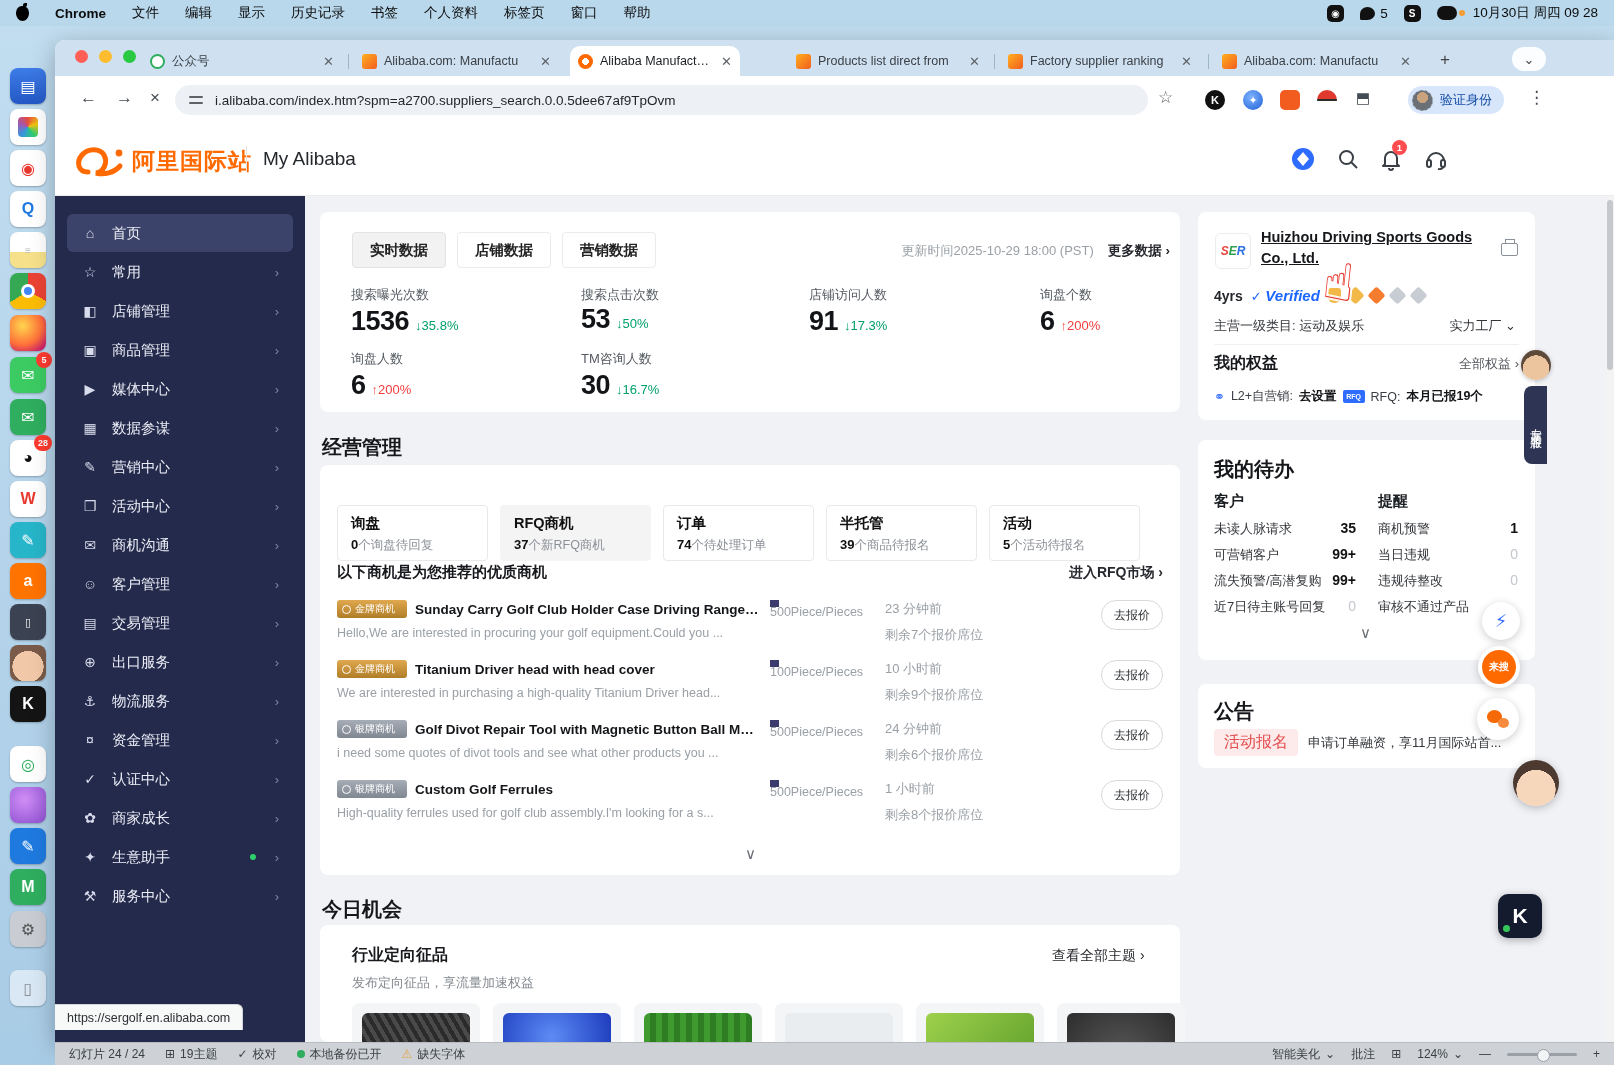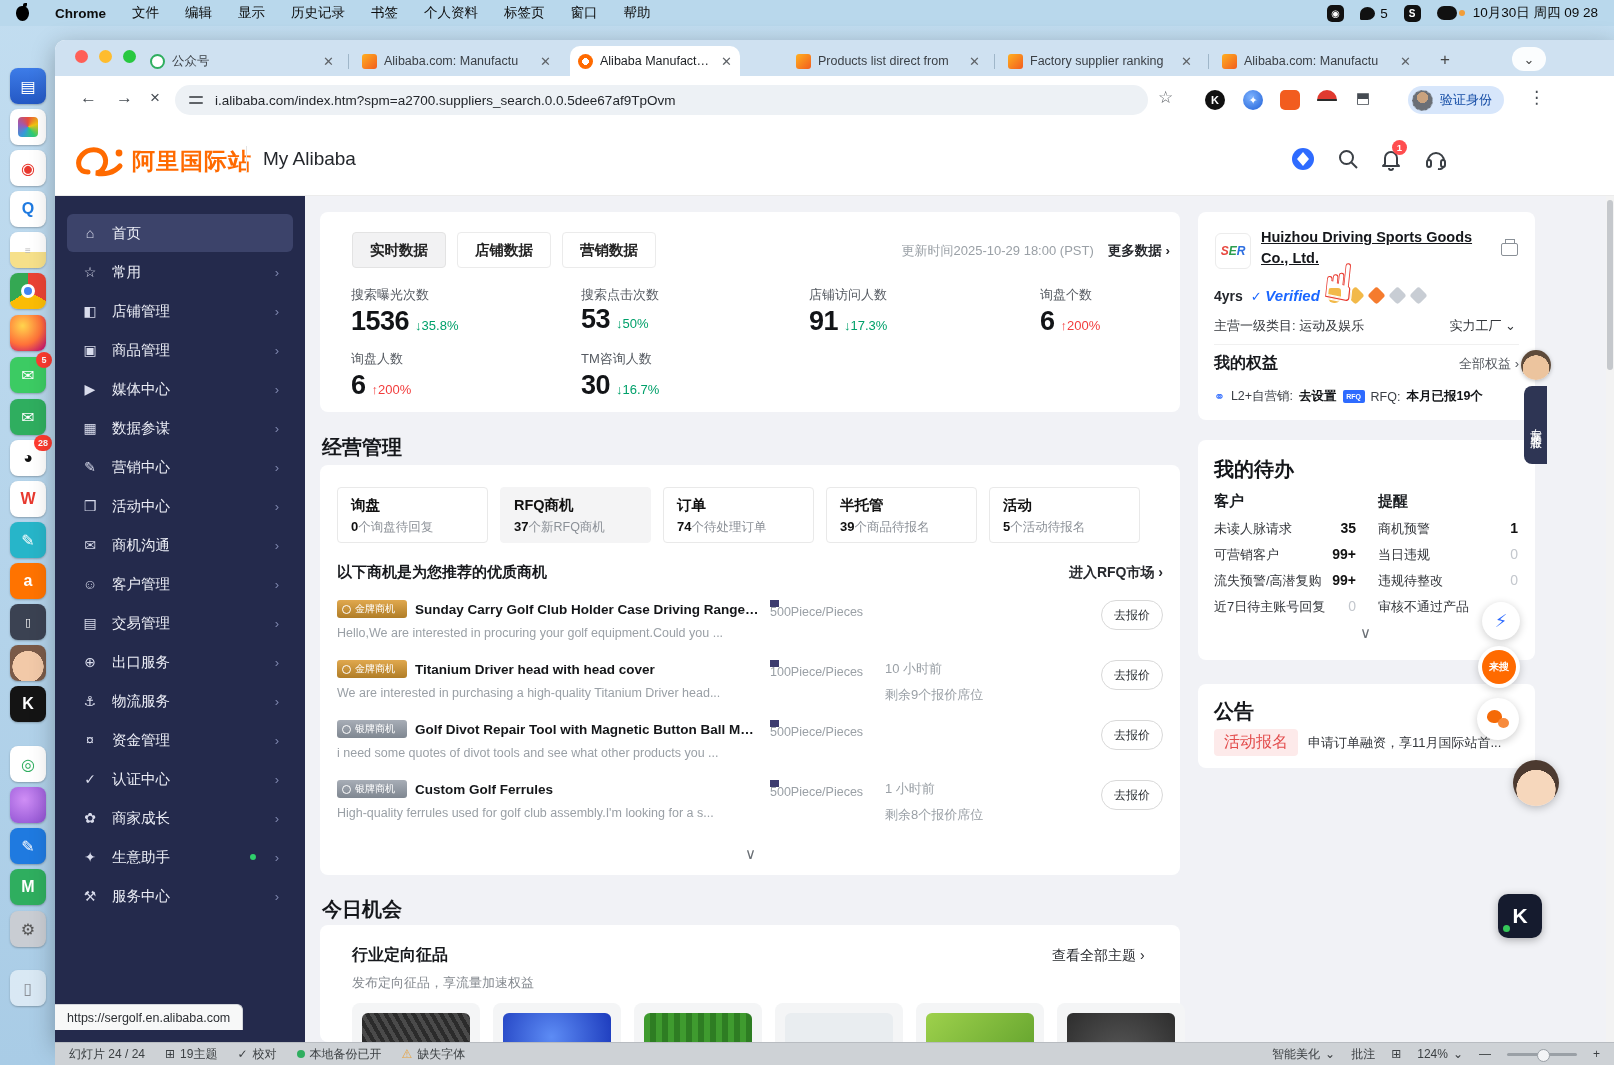--- a/index.html
+++ b/index.html
@@ -77,21 +77,21 @@
   .upd{color:#9aa0a6;font-size:13px}
   .moredata{color:#26282d;font-size:13.5px;font-weight:700}
   .metric-label{position:absolute;font-size:13px;color:#555a61}
   .metric-val{position:absolute;font-size:27px;font-weight:700;color:#121417;letter-spacing:-.5px}
   .delta{font-size:13px;font-weight:400;letter-spacing:0;margin-left:6px}
   .delta.down{color:#00a06a}.delta.up{color:#f23c3c}
 
   .h2{position:absolute;font-size:20px;font-weight:700;color:#15171b}
 
   
-  .minirow{position:absolute;left:337px;top:487px;display:flex;gap:12px}
+  .minirow{position:absolute;left:337px;top:505px;display:flex;gap:12px}
   .mini{width:151px;height:56px;border:1px solid #e9e9e9;border-radius:4px;padding:8px 13px}
   .mini.on{background:#f4f4f5;border-color:#f4f4f5}
   .mini .t{font-size:14.5px;font-weight:700;color:#111}
   .mini .s{margin-top:4px;font-size:12.5px;color:#8b9097}
   .mini .s b{color:#111;font-size:13px}
   .recrow{position:absolute;left:337px;top:563px;width:826px;display:flex;justify-content:space-between;align-items:center}
   .rect{font-size:15px;font-weight:700;color:#17191d}
   .market{font-size:14px;font-weight:700;color:#26282d}
   .rfq{position:absolute;left:337px;width:826px;height:56px;display:flex;align-items:flex-start}
   .rfq .main{width:425px}
@@ -465,20 +465,24 @@
 
 <div class="rfq" style="top:600px">
   <div class="main">
     <div class="l1">
         <span class="rbadge gold">金牌商机</span>
         <span class="rtitle ell">Sunday Carry Golf Club Holder Case Driving Range Mi...</span>
       </div>
     <div class="rdesc ell">Hello,We are interested in procuring your golf equipment.Could you ...</div>
   </div>
   <div class="rqty"><span class="flag"></span><div class="qtytext">500Piece/Pieces</div></div>
+  <div class="rtime">
+      <div>23 分钟前</div>
+      <div class="t2">剩余7个报价席位</div>
+    </div>
   <span class="quote">去报价</span>
 </div>
 <div class="rfq" style="top:660px">
   <div class="main">
     <div class="l1">
         <span class="rbadge gold">金牌商机</span>
         <span class="rtitle ell">Titanium Driver head with head cover</span>
       </div>
     <div class="rdesc ell">We are interested in purchasing a high-quality Titanium Driver head...</div>
   </div>
@@ -491,20 +495,24 @@
 </div>
 <div class="rfq" style="top:720px">
   <div class="main">
     <div class="l1">
         <span class="rbadge silver">银牌商机</span>
         <span class="rtitle ell">Golf Divot Repair Tool with Magnetic Button Ball Mark...</span>
       </div>
     <div class="rdesc ell">i need some quotes of divot tools and see what other products you ...</div>
   </div>
   <div class="rqty"><span class="flag"></span><div class="qtytext">500Piece/Pieces</div></div>
+  <div class="rtime">
+      <div>24 分钟前</div>
+      <div class="t2">剩余6个报价席位</div>
+    </div>
   <span class="quote">去报价</span>
 </div>
 <div class="rfq" style="top:780px">
   <div class="main">
     <div class="l1">
         <span class="rbadge silver">银牌商机</span>
         <span class="rtitle ell">Custom Golf Ferrules</span>
       </div>
     <div class="rdesc ell">High-quality ferrules used for golf club assembly.I'm looking for a s...</div>
   </div>

